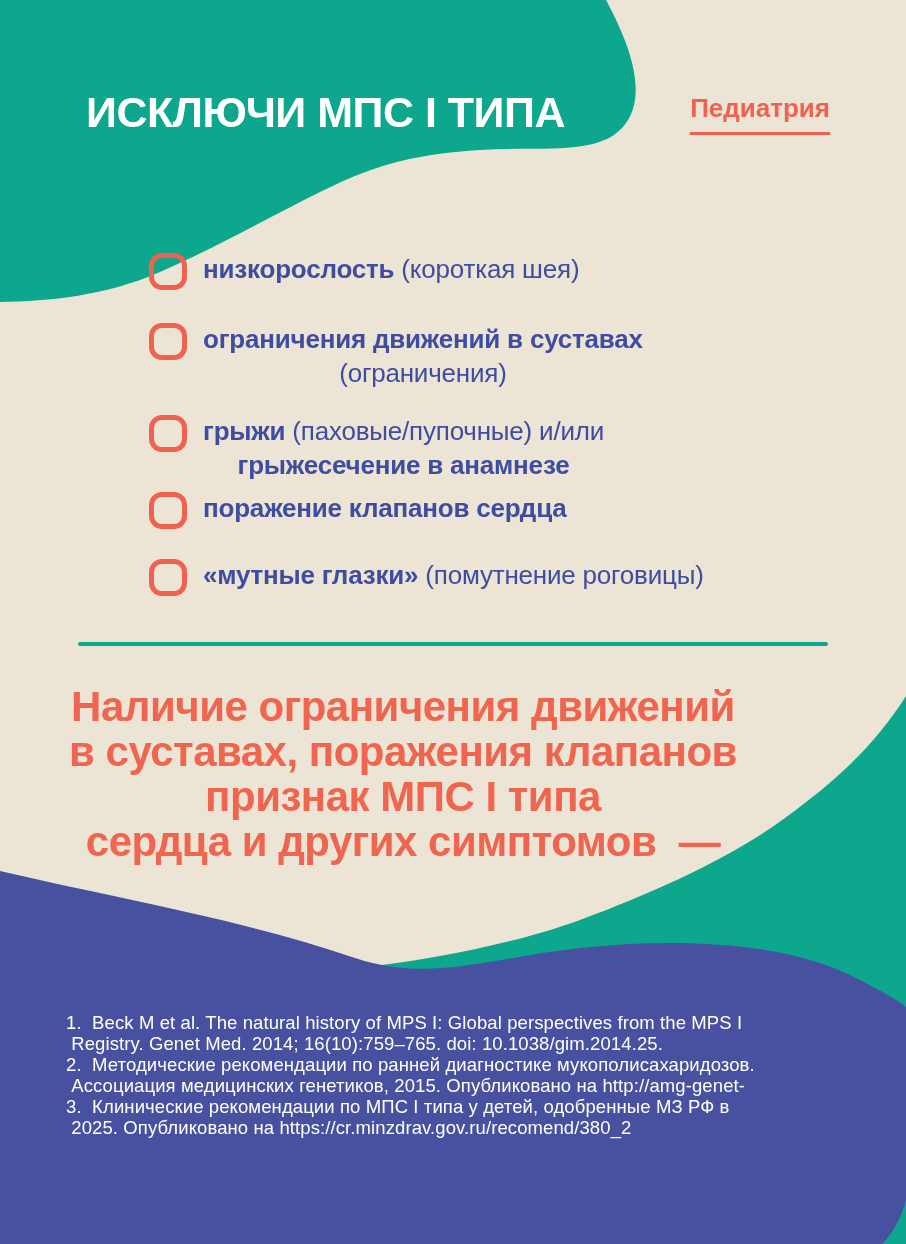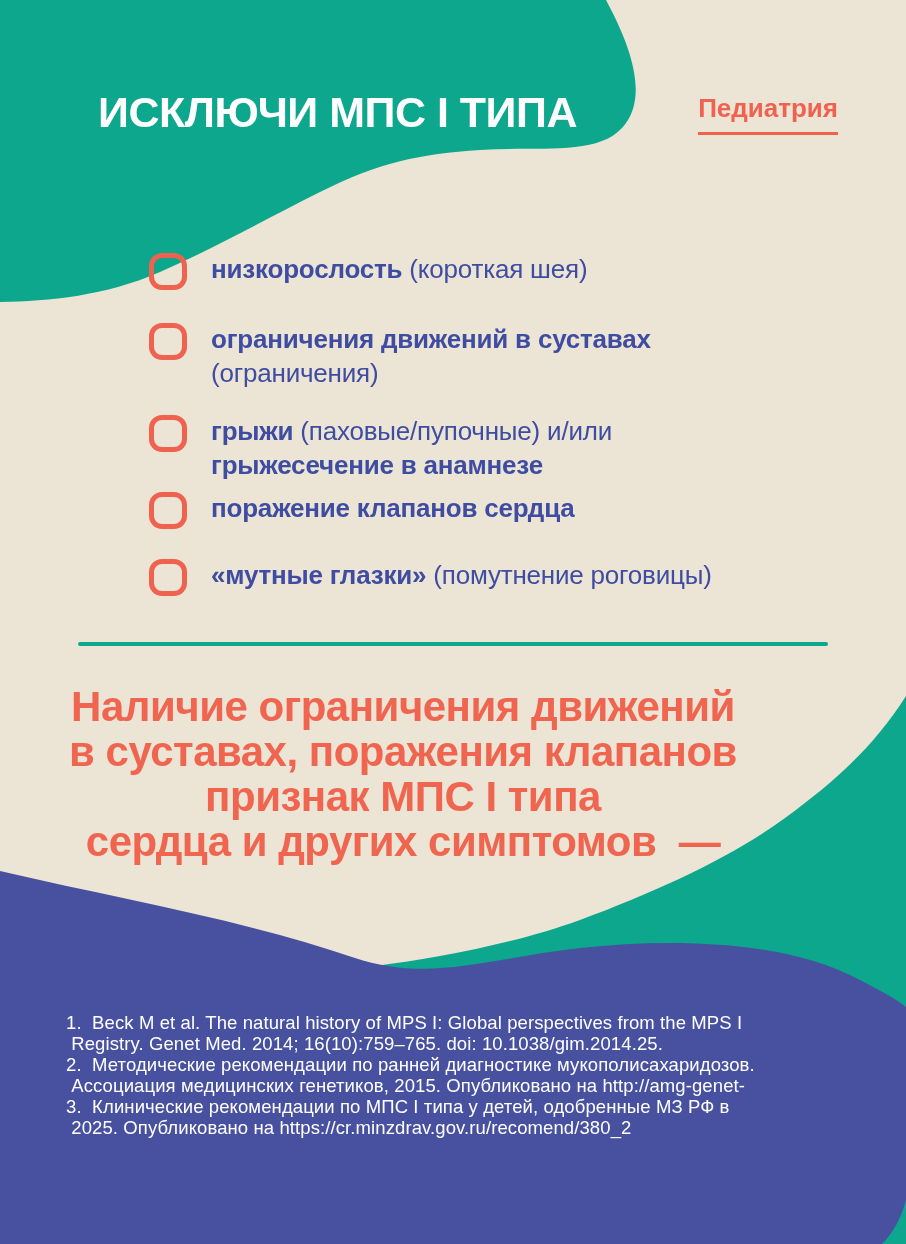--- a/index.html
+++ b/index.html
@@ -16,32 +16,32 @@
   .poster{
     position:relative;
     width:906px;height:1244px;
     background:var(--beige);
     overflow:hidden;
     font-family:"Liberation Sans","DejaVu Sans",sans-serif;
   }
   .bg-svg{position:absolute;left:0;top:0;width:906px;height:1244px;display:block;}
 
   .page-title{
-    position:absolute;left:98px;top:90px;
+    position:absolute;left:86px;top:90px;
     font-size:43px;line-height:44px;font-weight:700;
     letter-spacing:-0.5px;color:var(--white);white-space:pre;
   }
   .category-badge{
-    position:absolute;top:93px;right:68px;
+    position:absolute;top:93px;right:76px;
     font-size:26px;font-weight:700;color:var(--orange);
     border-bottom:3px solid var(--orange);
     padding-bottom:8px;white-space:pre;
   }
 
-  .check-item{position:absolute;left:149px;display:flex;gap:24px;align-items:flex-start;}
+  .check-item{position:absolute;left:149px;display:flex;gap:16px;align-items:flex-start;text-align:center;}
   .ci-0{top:252px;} .ci-1{top:322px;} .ci-2{top:414px;} .ci-3{top:491px;} .ci-4{top:558px;}
   .check-circle{
     flex:0 0 auto;width:28px;height:27px;margin-top:1px;
     border:5px solid var(--orange);border-radius:13px;
     background:transparent;
   }
   .check-text{
     font-size:26px;line-height:34px;color:var(--indigo);
     font-weight:700;max-width:640px;letter-spacing:-0.2px;
   }

